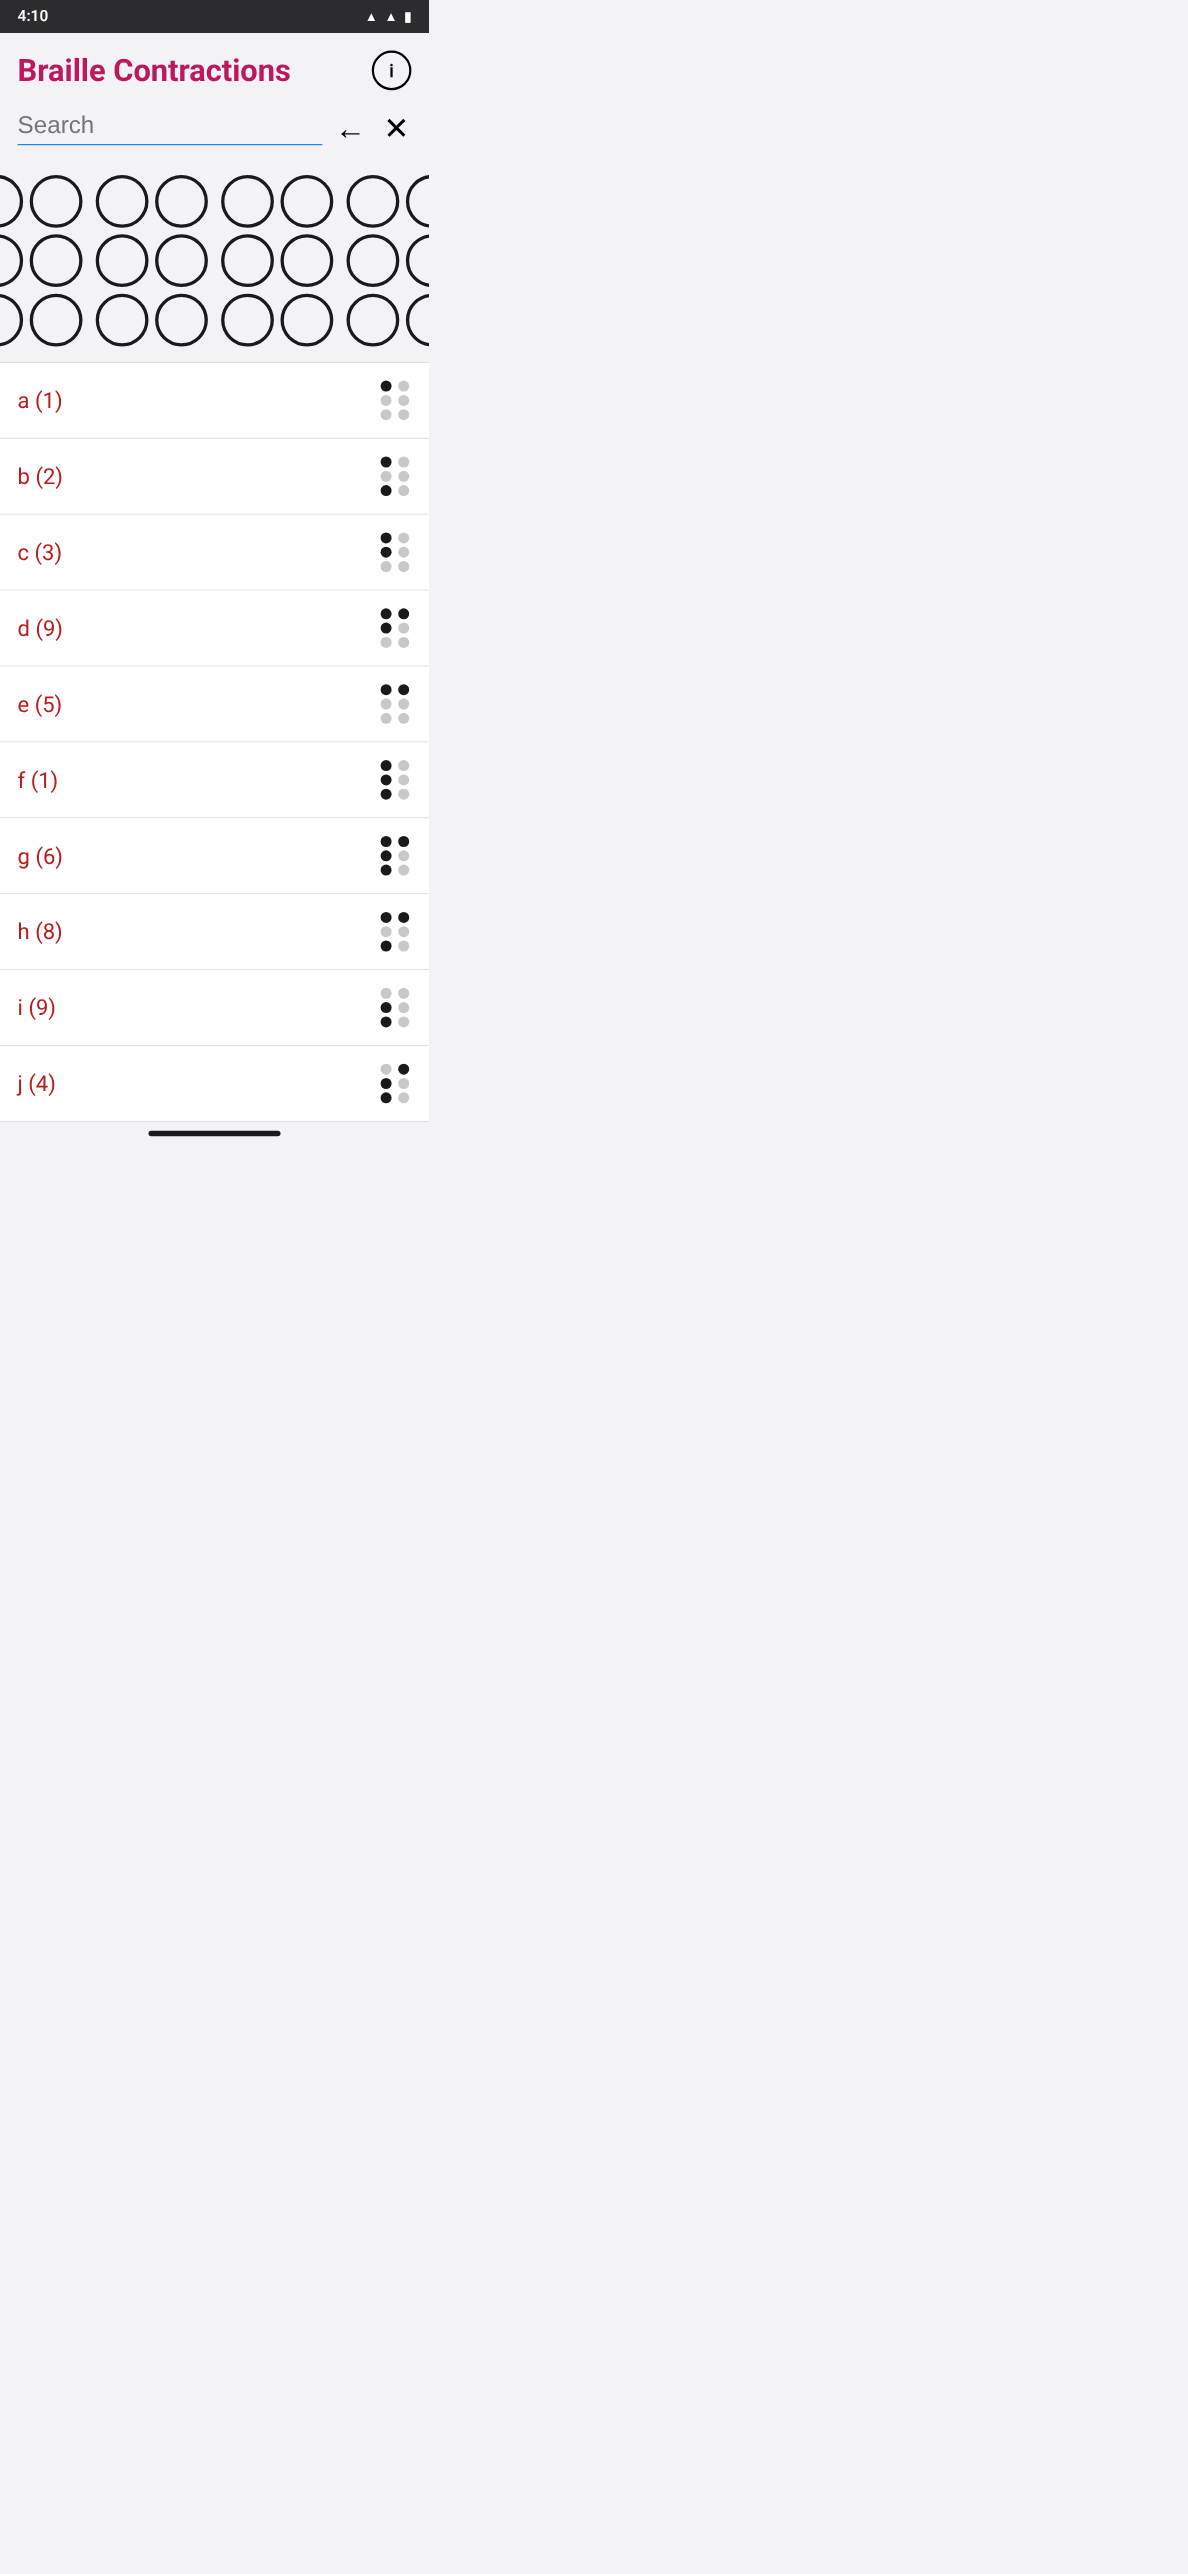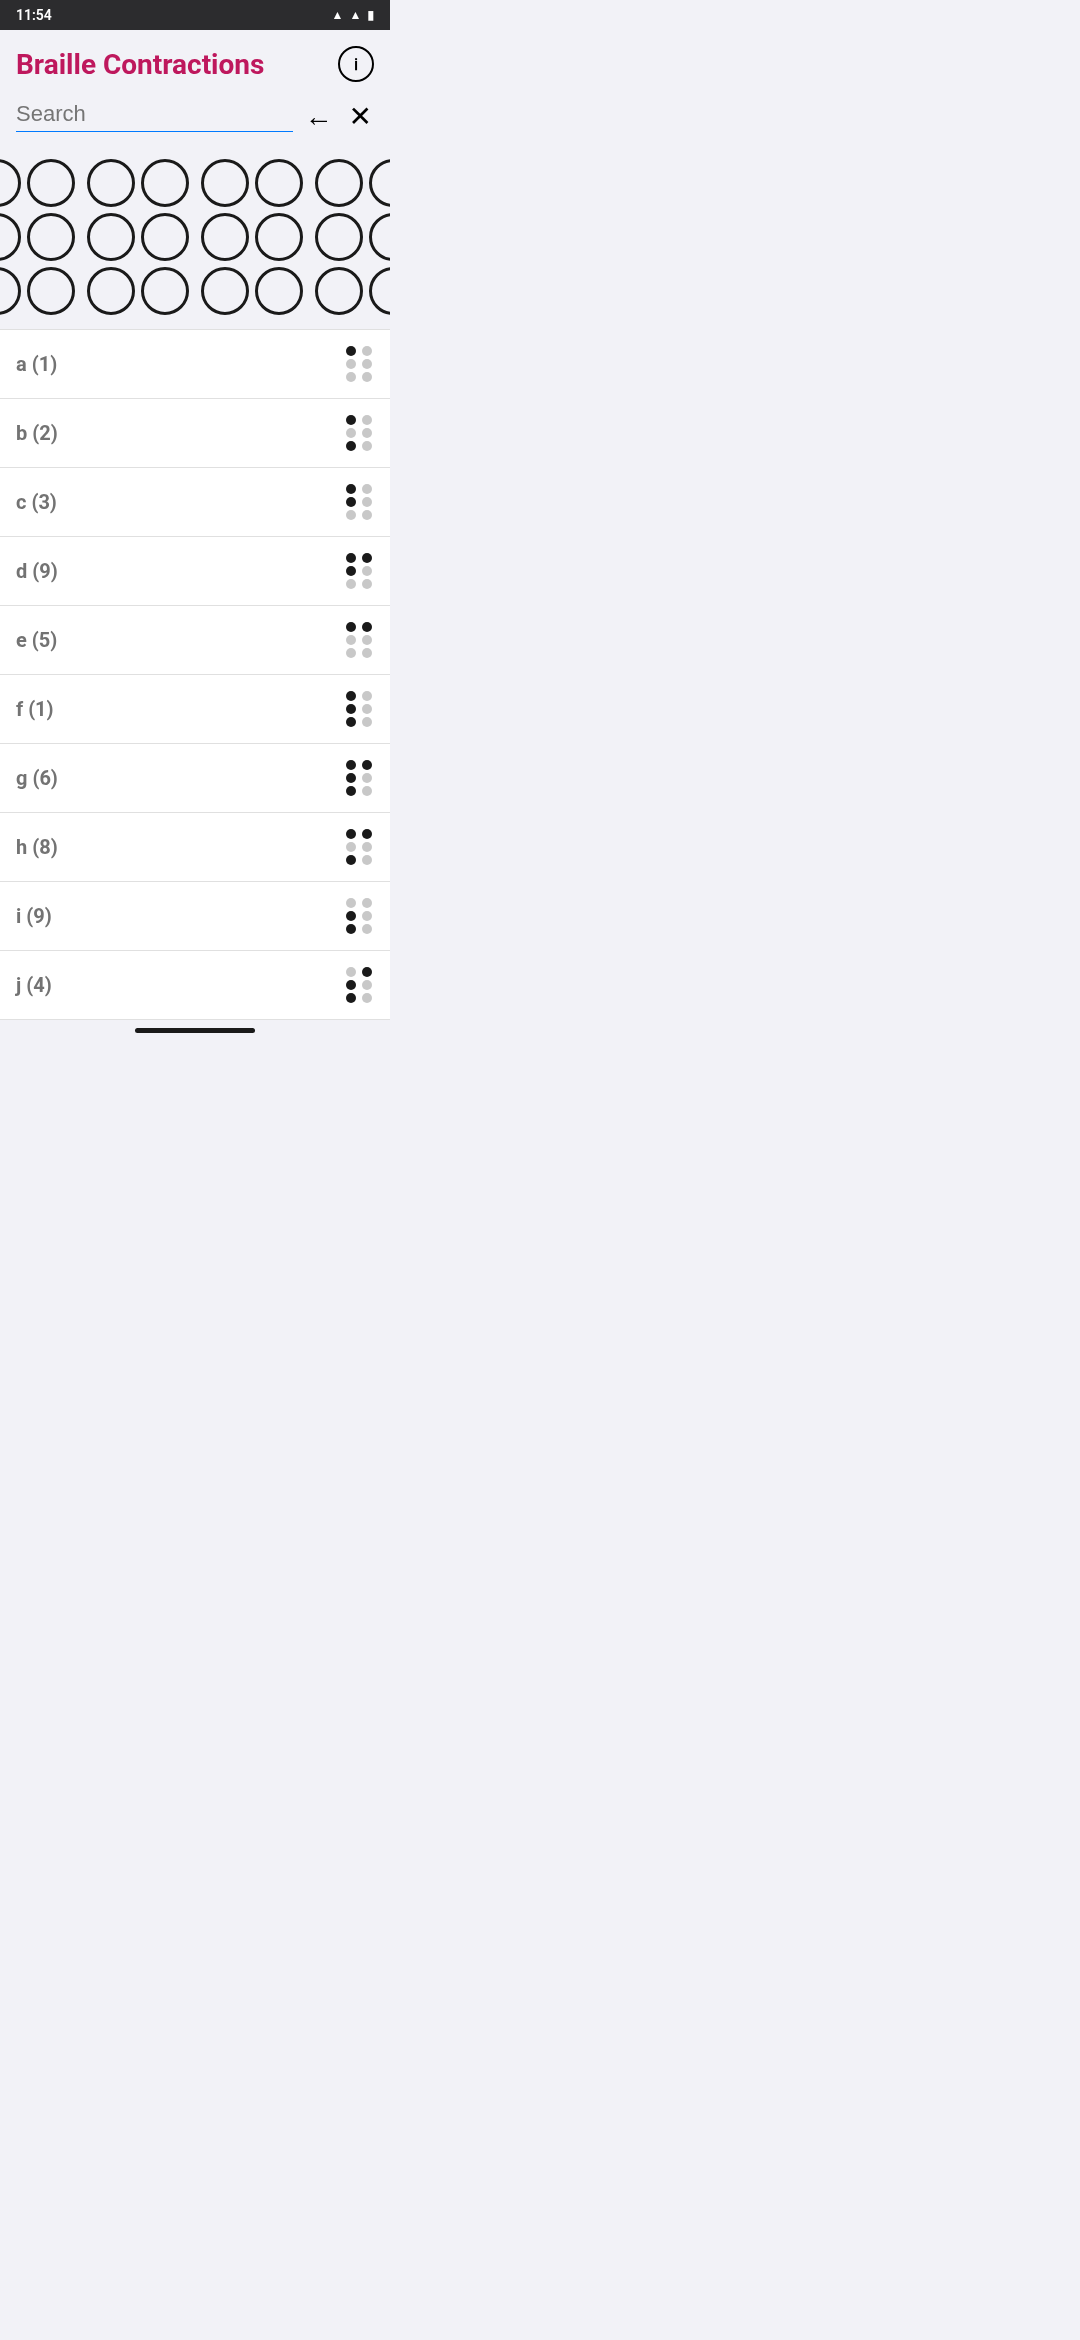--- a/index.html
+++ b/index.html
@@ -148,22 +148,22 @@
       min-height: 64px;
     }
 
     .list-item:first-child {
       border-top: 0.5px solid #e0e0e0;
       margin-top: 4px;
     }
 
     .item-label {
       font-size: 20px;
-      color: #737373;
-      font-weight: 700;
+      color: #b91c1c;
+      font-weight: 400;
     }
 
     .braille-indicator {
       display: grid;
       grid-template-columns: 1fr 1fr;
       grid-template-rows: 1fr 1fr 1fr;
       gap: 3px;
       width: 28px;
       height: 36px;
     }
@@ -193,21 +193,21 @@
       width: 120px;
       height: 5px;
       background-color: #1a1a1a;
       border-radius: 3px;
     }
   </style>
 </head>
 <body>
 
 <div class="status-bar">
-  <span>11:54</span>
+  <span>4:10</span>
   <div class="status-icons">
     <span>▲</span>
     <span>▲</span>
     <span>▮</span>
   </div>
 </div>
 
 <div class="app-header">
   <span class="app-title">Braille Contractions</span>
   <button class="info-btn">

